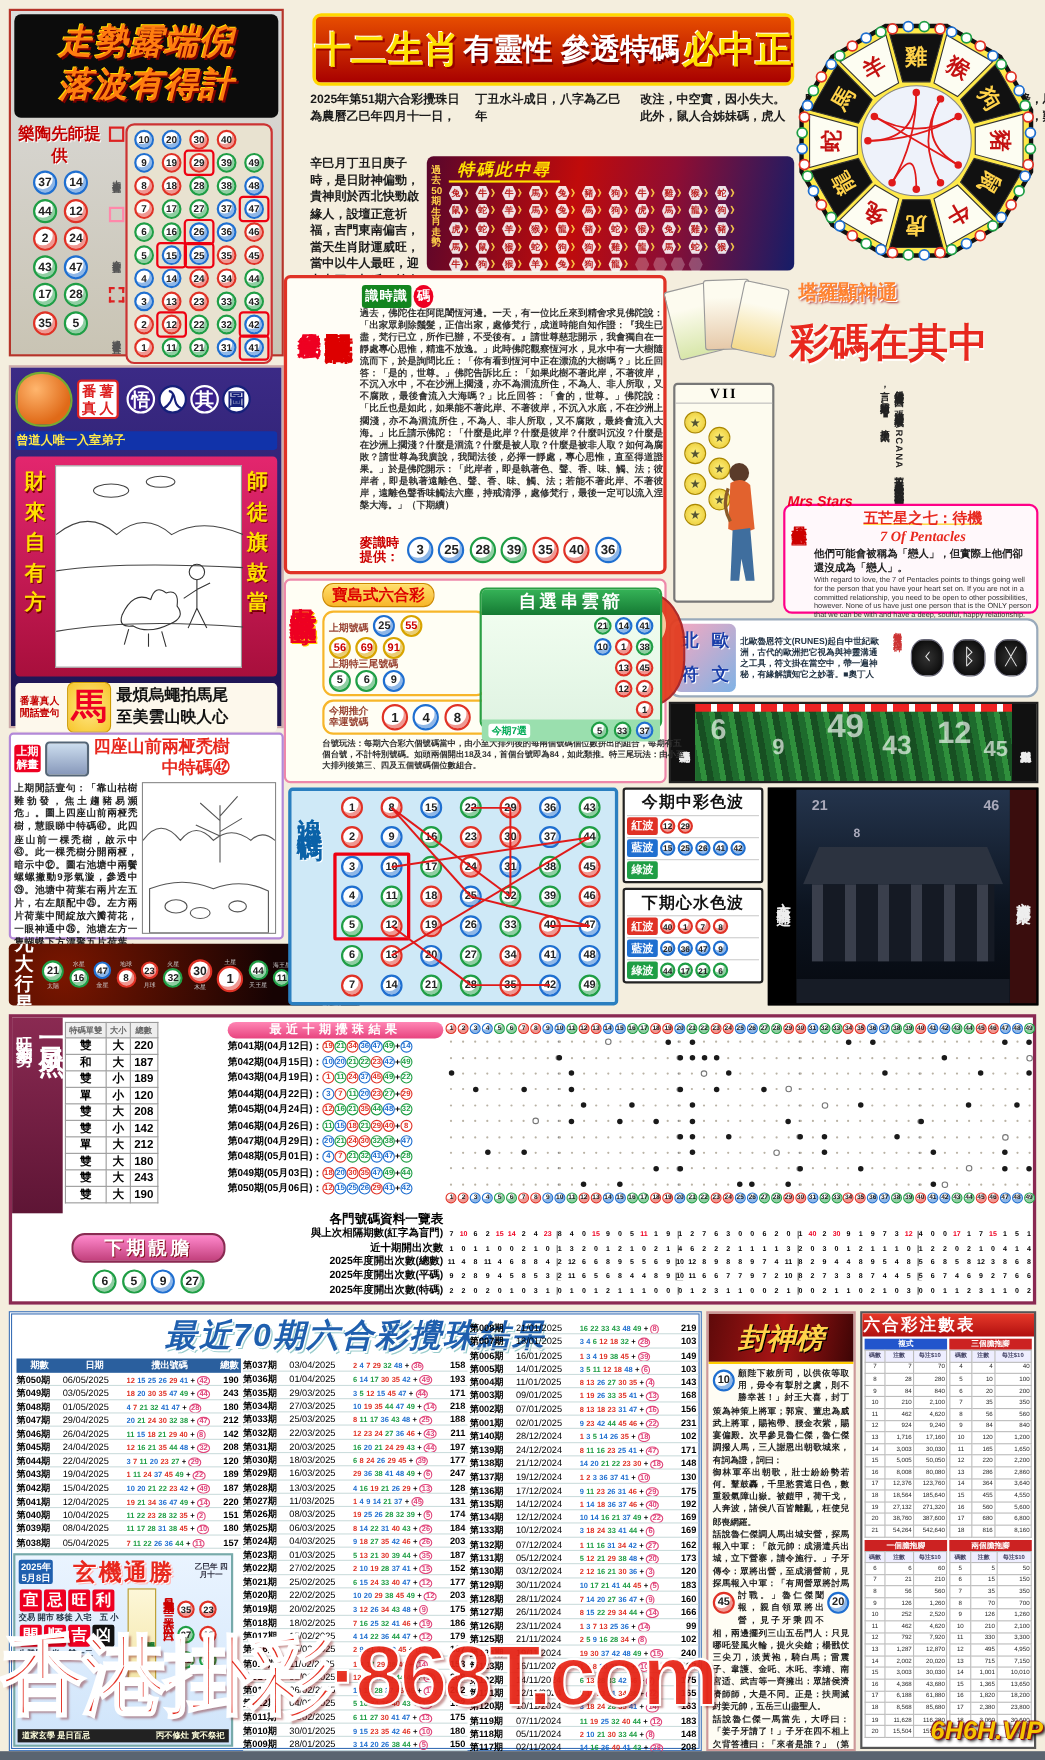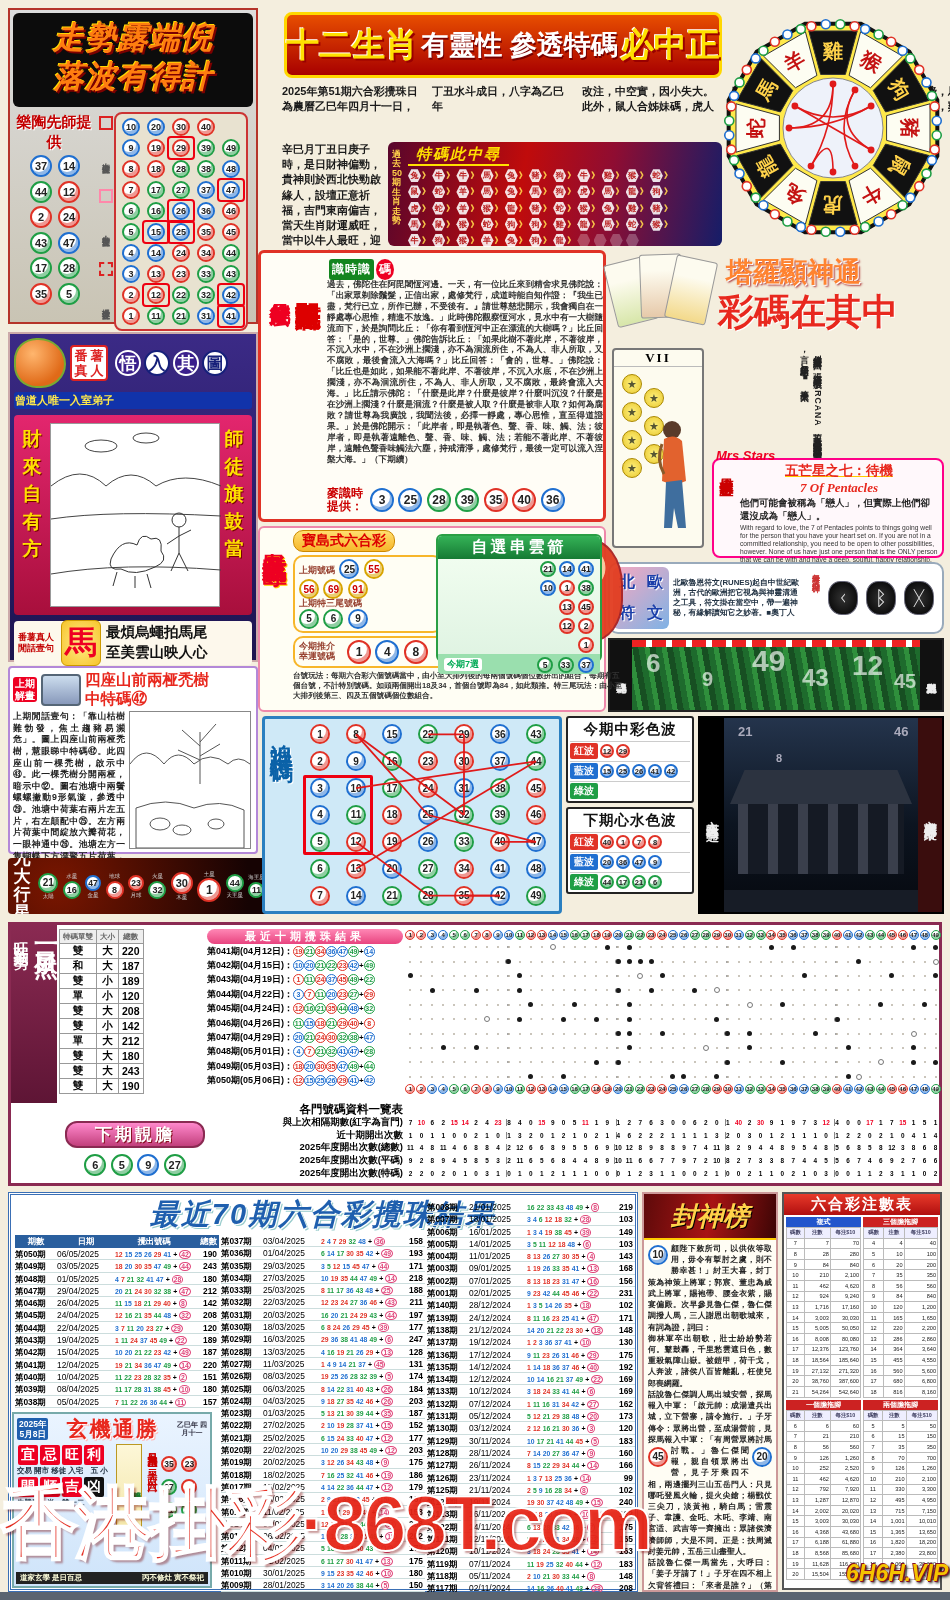--- a/index.html
+++ b/index.html
@@ -65,21 +65,21 @@
 #ssm .vtitle1{position:absolute;left:8px;top:34px;font-size:21px;color:#e02;font-weight:900;line-height:1.1}
 #ssm .vtitle2{position:absolute;left:34px;top:30px;font-size:26px;color:#d00;font-weight:900;line-height:1.02}
 #ssm .badge{position:absolute;left:68px;top:6px;display:flex;align-items:center}
 #ssm .badge .g4{background:#13851f;color:#fff;font-weight:700;font-size:12px;padding:2px 3px;border-radius:3px;letter-spacing:1px}
 #ssm .badge .r1{background:#e02;color:#fff;font-weight:900;font-size:12px;padding:2px 3px;border-radius:50%;margin-left:2px}
 #ssm .body{position:absolute;left:66px;top:26px;width:276px;height:206px;font-size:8.6px;color:#333;font-weight:700;line-height:1.27;text-align:justify;overflow:hidden}
 #ssm .prov{position:absolute;left:66px;bottom:6px;display:flex;align-items:center;gap:3px}
 #ssm .provlab{color:#c00;font-weight:900;font-size:12px;width:40px;line-height:1.1}
 
 #tarot{left:608px;top:252px;width:336px;height:306px}
-#tarot .t1{position:absolute;left:118px;top:2px;font-size:27px;font-weight:900;color:#ff8330;text-shadow:1px 1px 0 #fff,2px 2px 2px #a33}
+#tarot .t1{position:absolute;left:118px;top:2px;font-size:18px;font-weight:900;color:#ff8330;text-shadow:1px 1px 0 #fff,2px 2px 2px #a33}
 #tarot .t2{position:absolute;left:110px;top:36px;font-size:36px;font-weight:900;color:#e8281e;text-shadow:1px 1px 0 #fff}
 .cardpile{position:absolute;left:0;top:0;width:110px;height:92px}
 .mini-card{position:absolute;width:42px;height:64px;background:#fdfbef;border:1px solid #999;border-radius:3px}
 #bigcard{position:absolute;left:4px;top:96px;width:92px;height:200px;background:#fdfbef;border:2px solid #777;border-radius:4px;text-align:center}
 #bigcard .num{font-weight:700;font-size:13px;letter-spacing:2px;border-bottom:1px solid #bbb;font-family:"Liberation Serif",serif}
 .pent{position:absolute;width:20px;height:20px;border-radius:50%;background:radial-gradient(#fff27e,#e8c62e);border:1px solid #a80;font-size:11px;color:#553;display:flex;align-items:center;justify-content:center}
 #tarot .vintro{position:absolute;left:100px;top:96px;width:116px;height:160px;font-size:8.6px;font-weight:700;color:#222;line-height:1.5;writing-mode:vertical-rl;letter-spacing:1px}
 #mrs{position:absolute;left:104px;top:206px;width:232px;height:100px;border:2px solid #f08;border-radius:8px;background:#fff8fb;padding:2px 4px 2px 26px}
 #mrs .script{position:absolute;left:2px;top:-12px;color:#e02;font-style:italic;font-weight:700;font-size:13px}
 #mrs .auth{position:absolute;left:4px;top:6px;writing-mode:vertical-rl;font-size:14px;font-weight:900;color:#c00;height:92px;letter-spacing:1px}
@@ -110,21 +110,21 @@
 
 #zixuan{left:436px;top:534px;width:166px;height:128px;background:linear-gradient(#f4fff2,#dff3e2);border:2px solid #2a9f44;border-radius:6px}
 #zixuan .ttl{background:linear-gradient(#35b257,#157a33);color:#fff;font-weight:900;font-size:16px;text-align:center;letter-spacing:3px;border-radius:4px 4px 0 0;padding:1px}
 #zixuan .zrow{display:flex;justify-content:flex-end;gap:3px;padding:1.5px 6px}
 #zixuan .foot{display:flex;align-items:center;justify-content:space-between;background:#9adfae;border-radius:0 0 4px 4px;padding:1px 6px}
 #zixuan .flab{font-size:9px;font-weight:900;color:#0a5;background:#fff;border-radius:3px;padding:0 3px}
 
 #shangqi{left:8px;top:666px;width:250px;height:188px;background:#fff;border:2px solid #b388d8;border-radius:4px;padding:3px}
 #shangqi .bdg{background:#e02;color:#fff;font-weight:900;font-size:10px;width:24px;text-align:center;border-radius:3px;line-height:1.15;padding:1px}
 #shangqi .icon{width:40px;height:32px;background:linear-gradient(#cde,#89b);border:2px solid #567;border-radius:4px}
-#shangqi .ttl{color:#e8281e;font-weight:900;font-size:15.5px;line-height:1.2;text-align:left}
+#shangqi .ttl{color:#e8281e;font-weight:900;font-size:15.5px;line-height:1.2;text-align:right}
 #shangqi .body{font-size:8.8px;font-weight:700;color:#222;line-height:1.32;width:112px;text-align:justify}
 #shangqi .pic{width:122px;height:138px;background:#fff;border:1px solid #888}
 
 #planets{left:8px;top:858px;width:322px;height:56px;background:radial-gradient(circle at 15% 50%,#7a1600,#160303 70%);border-radius:4px;display:flex;align-items:center;overflow:hidden}
 #planets .bigt{color:#fff;font-weight:900;font-size:17px;width:22px;line-height:1.05;text-align:center;margin:0 3px}
 .planet{position:relative;text-align:center}
 .plab{display:block;color:#ccc;font-size:5.5px;white-space:nowrap}
 #planets .note{writing-mode:vertical-rl;font-size:5.5px;color:#ddd;height:52px;line-height:1.1;margin-left:2px}
 
 #track{left:262px;top:716px;width:300px;height:198px;background:#cfe9f7;border:3px solid #2a7fc0;border-radius:4px;display:flex}
@@ -198,21 +198,21 @@
 #almanac .band{position:absolute;left:2px;right:2px;bottom:2px;background:#222;color:#ffd;font-size:7.5px;font-weight:700;display:flex;justify-content:space-between;padding:1px 4px}
 
 #fs{left:642px;top:1192px;width:136px;height:400px;background:#fffdf4;border:2px solid #c99;overflow:hidden}
 #fs .banner{height:46px;background:linear-gradient(100deg,#5e0a0a,#a81414 50%,#3c0505);display:flex;align-items:center;justify-content:center;border-bottom:2px solid #fc0}
 #fs .banner span{color:#ffd24a;font-size:26px;font-weight:700;font-style:italic;text-shadow:1px 1px 0 #000}
 #fs .story{padding:3px 4px;font-size:7.9px;color:#222;font-weight:700;line-height:1.42;text-align:justify}
 #fs .fball{float:left;margin:2px 3px 1px 0}
 #fs .fballr{float:right;margin:2px 0 1px 3px}
 
 #zs{left:782px;top:1192px;width:160px;height:398px;background:#fff;border:2px solid #555}
-#zs .ttl{background:linear-gradient(#e83a2a,#b00f0f);color:#fff;font-weight:900;font-size:15px;text-align:center;letter-spacing:2px;padding:1px}
+#zs .ttl{background:linear-gradient(#e83a2a,#b00f0f);color:#fff;font-weight:900;font-size:15px;letter-spacing:2px;padding:1px}
 .zswrap{display:grid;grid-template-columns:1fr 1fr;gap:2px;padding:2px}
 .zst .h{color:#fff;font-size:7px;font-weight:700;text-align:center}
 .zst .h.blue{background:#2255cc}.zst .h.red{background:#cc2222}
 .zst table{border-collapse:collapse;width:100%}
 .zst td,.zst th{border:1px solid #bbb;font-size:5.6px;text-align:right;padding:0 1px;height:10.6px;color:#222}
 .zst th{background:#eef;font-size:5.4px;text-align:center;color:#446}
 
 #wm1{left:0px;top:1472px;width:790px;font-size:78px;font-weight:900;color:rgba(232,38,24,.92);-webkit-text-stroke:2px #fff;text-shadow:3px 3px 2px rgba(120,0,0,.4);white-space:nowrap;letter-spacing:-3px;z-index:9}
 #wm2{left:846px;top:1560px;font-size:23px;font-weight:900;font-style:italic;color:#f5c400;text-shadow:1px 1px 0 #812,-1px -1px 0 #812,2px 2px 3px #000;z-index:9}
 #botbar{left:0;top:1592px;width:950px;height:8px;background:#5a6470;z-index:8}

